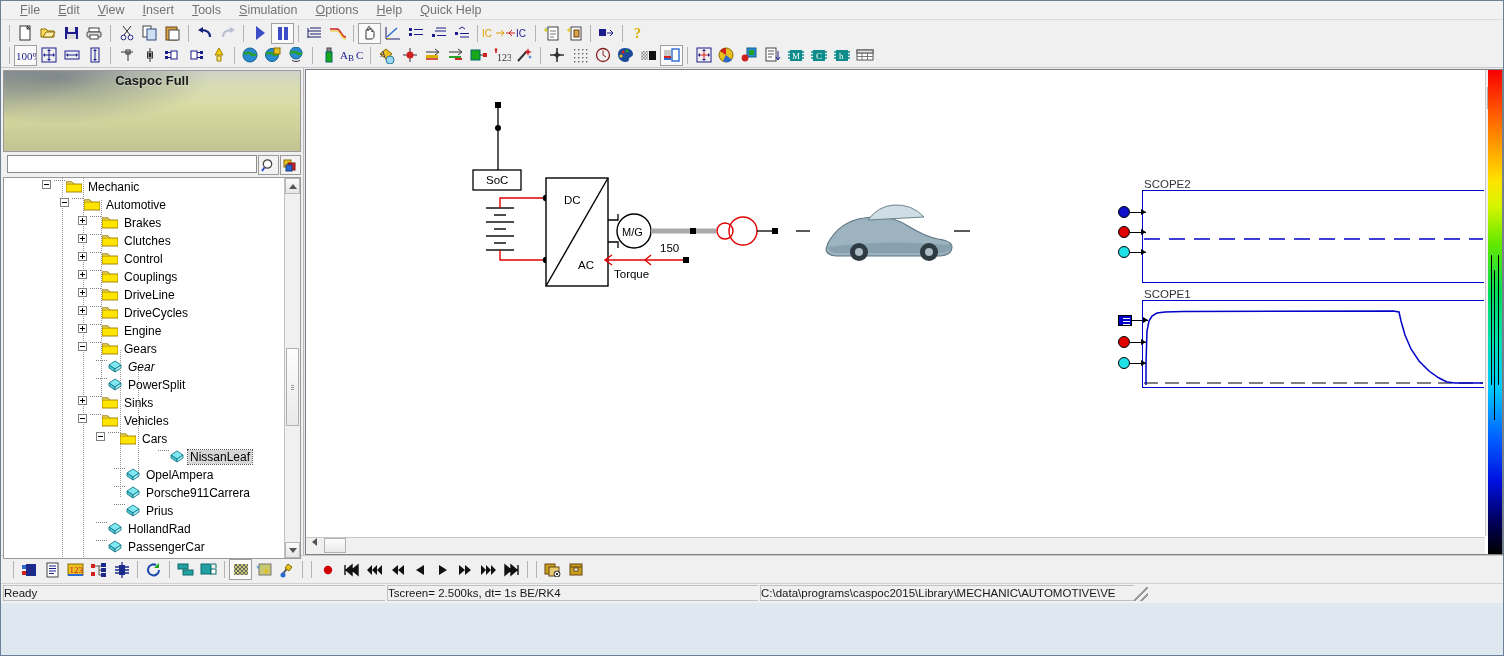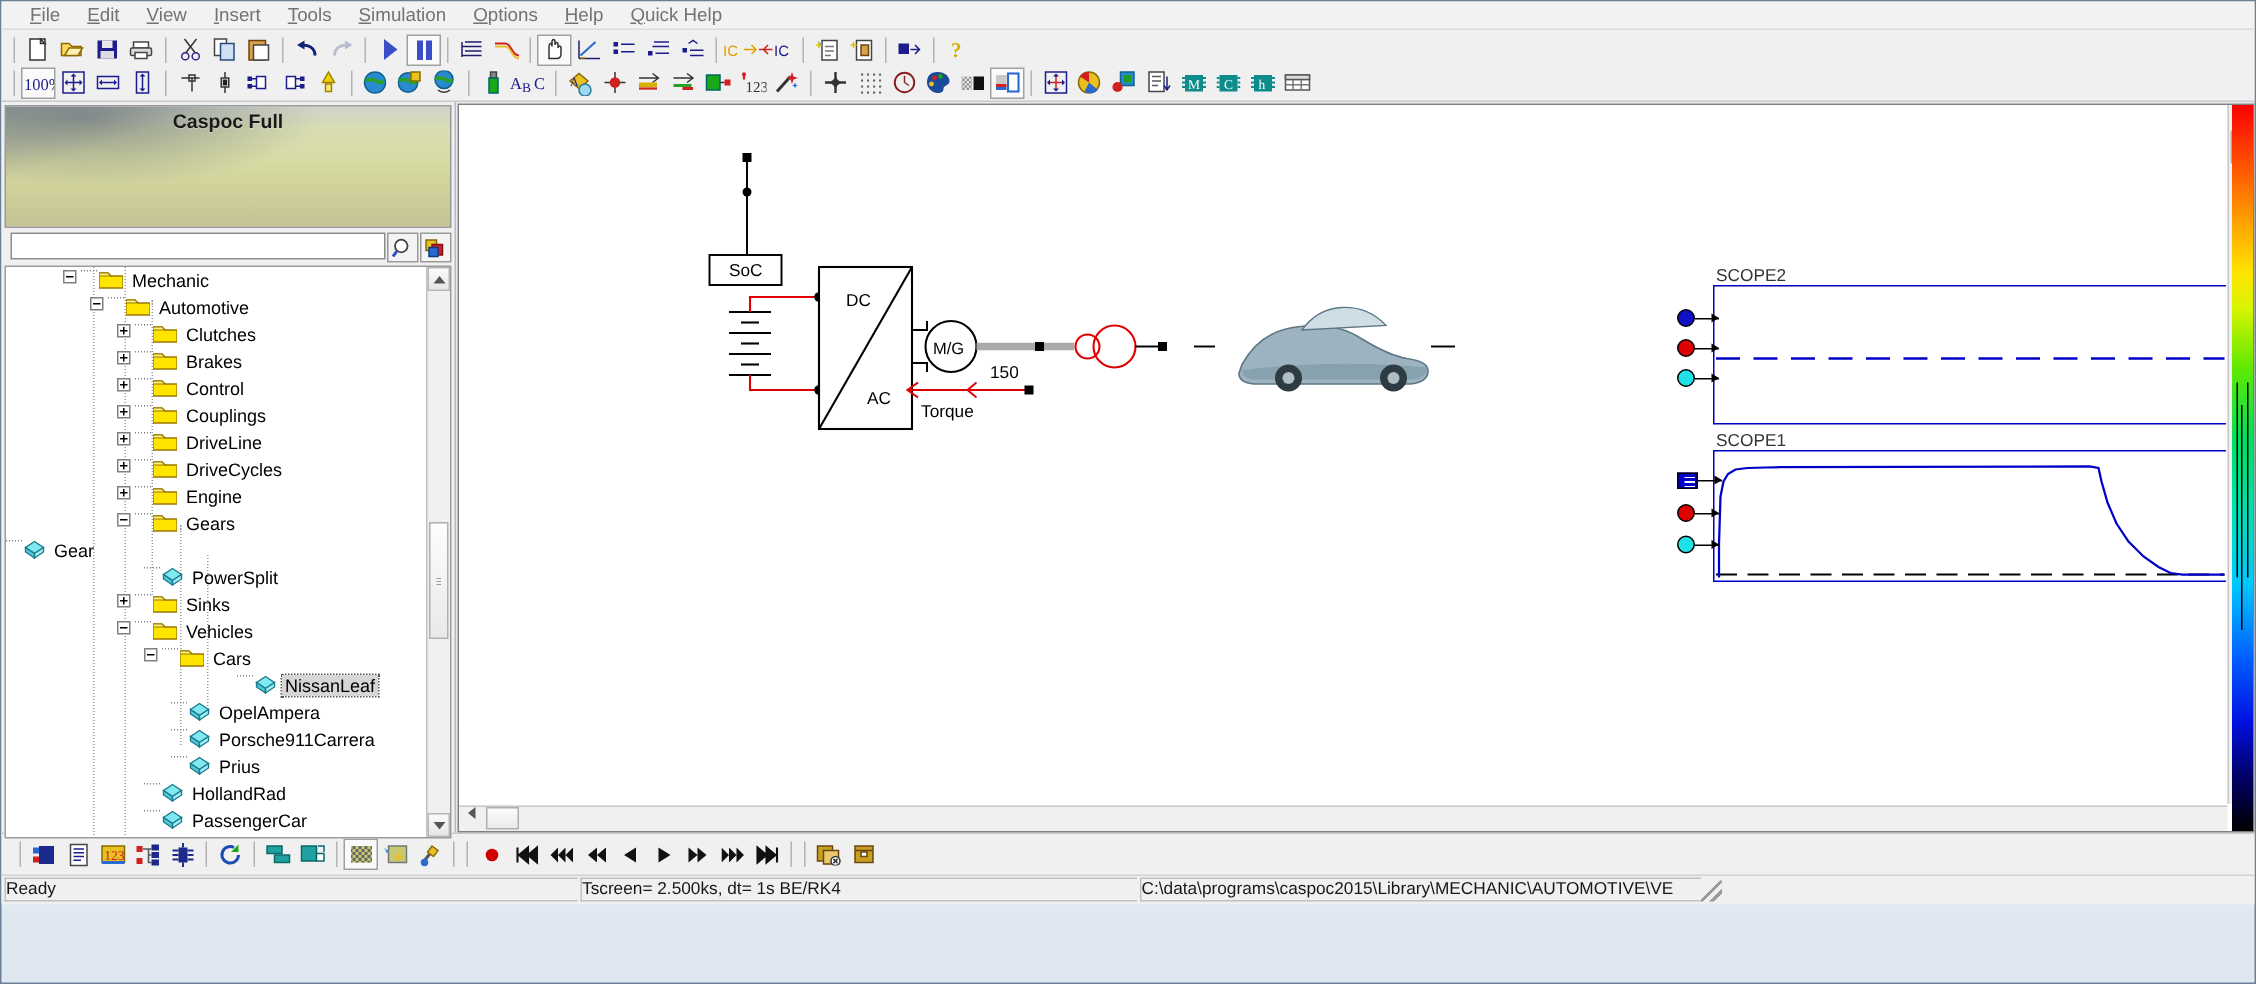--- a/index.html
+++ b/index.html
@@ -668,32 +668,32 @@
             </div>
             <div class="node" style="padding-left: 74px;">
               <span class="exp plus"></span>
               <span class="dots"></span>
               <span class="folder">
                 <svg width="16" height="13">
                   <path d="M0 12V2h6l2 2h8v8z" fill="#ffe400" stroke="#9a7a00" stroke-width="0.9"></path>
                   <path d="M0 2h6l2 2H0z" fill="#fff07a" stroke="#9a7a00" stroke-width="0.8"></path>
                 </svg>
               </span>
-              <span class="lbl">Clutches</span>
+              <span class="lbl">Brakes</span>
             </div>
             <div class="node" style="padding-left: 74px;">
               <span class="exp plus"></span>
               <span class="dots"></span>
               <span class="folder">
                 <svg width="16" height="13">
                   <path d="M0 12V2h6l2 2h8v8z" fill="#ffe400" stroke="#9a7a00" stroke-width="0.9"></path>
                   <path d="M0 2h6l2 2H0z" fill="#fff07a" stroke="#9a7a00" stroke-width="0.8"></path>
                 </svg>
               </span>
-              <span class="lbl">Brakes</span>
+              <span class="lbl">Clutches</span>
             </div>
             <div class="node" style="padding-left: 74px;">
               <span class="exp plus"></span>
               <span class="dots"></span>
               <span class="folder">
                 <svg width="16" height="13">
                   <path d="M0 12V2h6l2 2h8v8z" fill="#ffe400" stroke="#9a7a00" stroke-width="0.9"></path>
                   <path d="M0 2h6l2 2H0z" fill="#fff07a" stroke="#9a7a00" stroke-width="0.8"></path>
                 </svg>
               </span>
@@ -747,21 +747,21 @@
               <span class="exp"></span>
               <span class="dots"></span>
               <span class="folder">
                 <svg width="16" height="13">
                   <path d="M0 12V2h6l2 2h8v8z" fill="#ffe400" stroke="#9a7a00" stroke-width="0.9"></path>
                   <path d="M0 2h6l2 2H0z" fill="#fff07a" stroke="#9a7a00" stroke-width="0.8"></path>
                 </svg>
               </span>
               <span class="lbl">Gears</span>
             </div>
-            <div class="node" style="">
+            <div class="node" style="padding-left: 92px; font-style: italic;">
               <span class="dots"></span>
               <span class="gem">
                 <svg width="14" height="13">
                   <path d="M7 1l6 4-6 4-6-4z" fill="#7fe8f0" stroke="#1a7a8a" stroke-width="0.9"></path>
                   <path d="M1 5v3l6 4V9z" fill="#4fc8d8" stroke="#1a7a8a" stroke-width="0.9"></path>
                   <path d="M13 5v3l-6 4V9z" fill="#9ff0f8" stroke="#1a7a8a" stroke-width="0.9"></path>
                 </svg>
               </span>
               <span class="lbl">Gear</span>
             </div>

